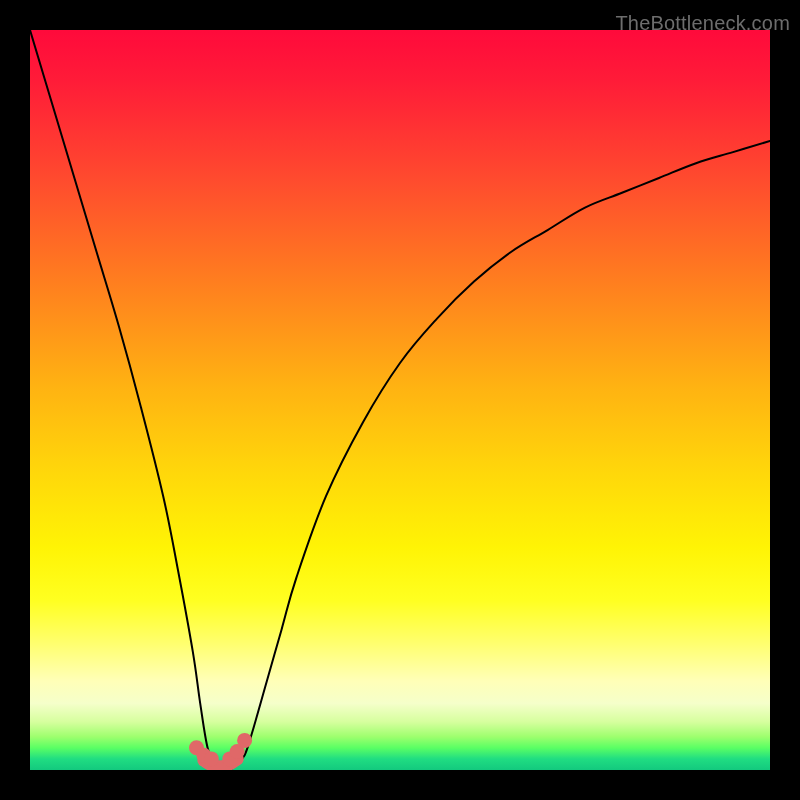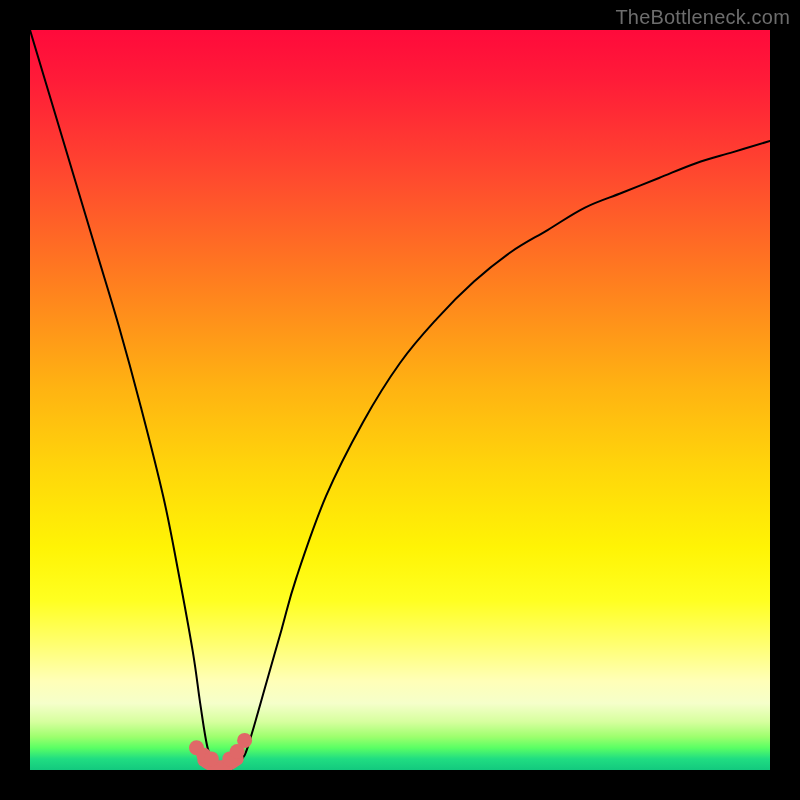--- a/index.html
+++ b/index.html
@@ -31,21 +31,21 @@
       #f5ffca 91%,
       #d6ff9e 93.5%,
       #9eff6e 95.5%,
       #5aff64 97%,
       #20dd82 98.5%,
       #13c97e 100%
     );
   }
   .watermark {
     position: absolute;
-    top: 6px;
+    top: 12px;
     right: 10px;
     color: #6d6d6d;
     font-size: 20px;
     font-weight: 500;
     letter-spacing: 0.2px;
     z-index: 5;
     user-select: none;
   }
   svg.plot {
     position: absolute;

